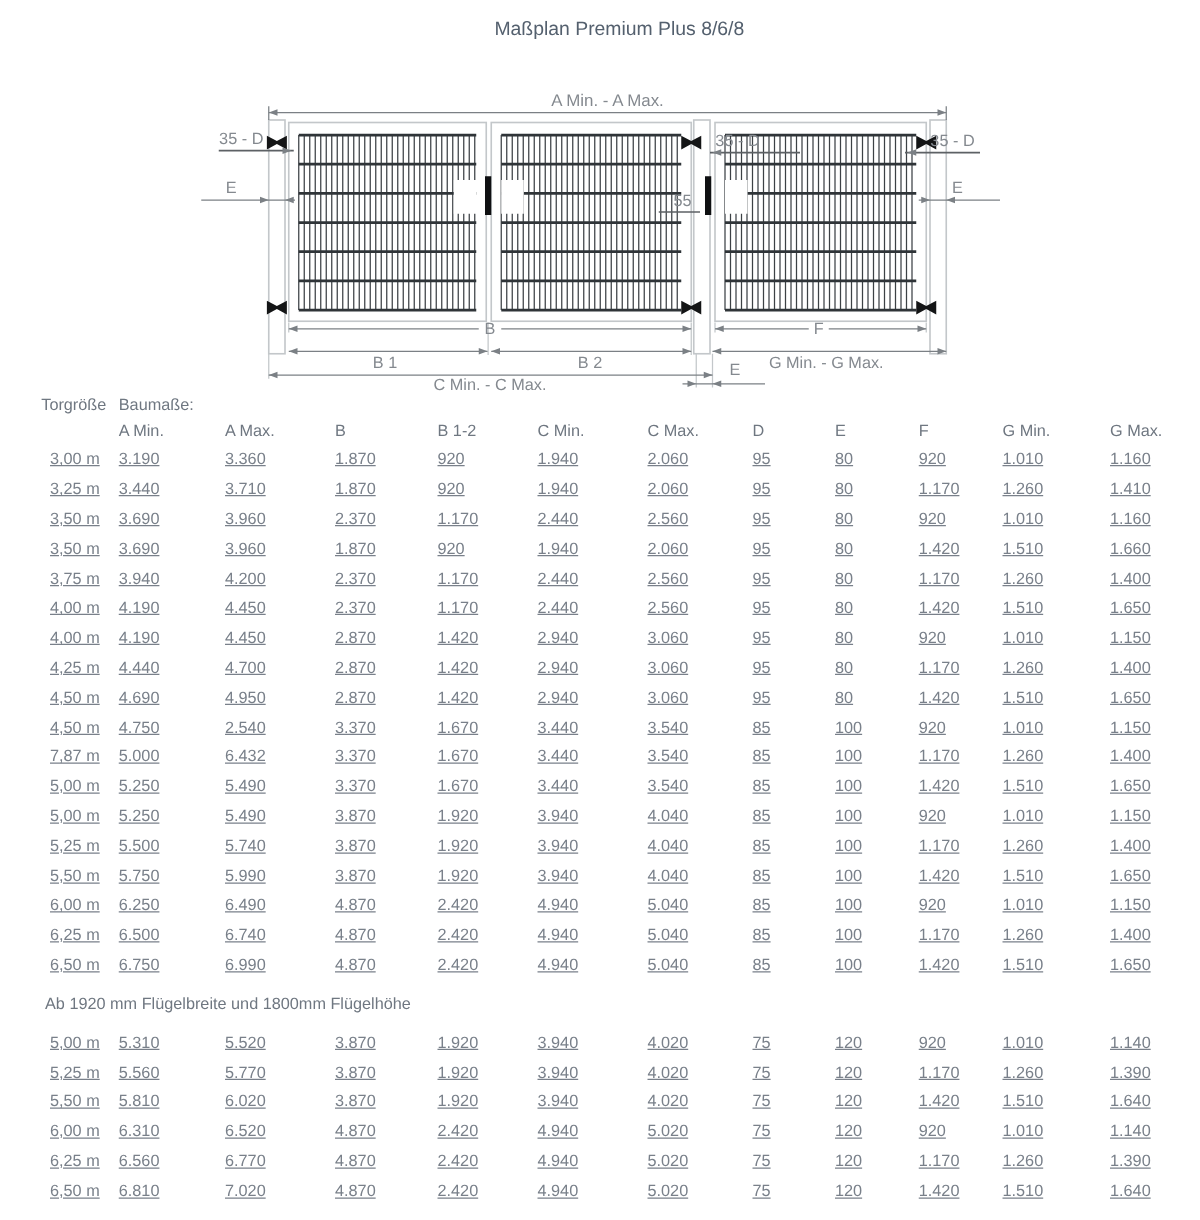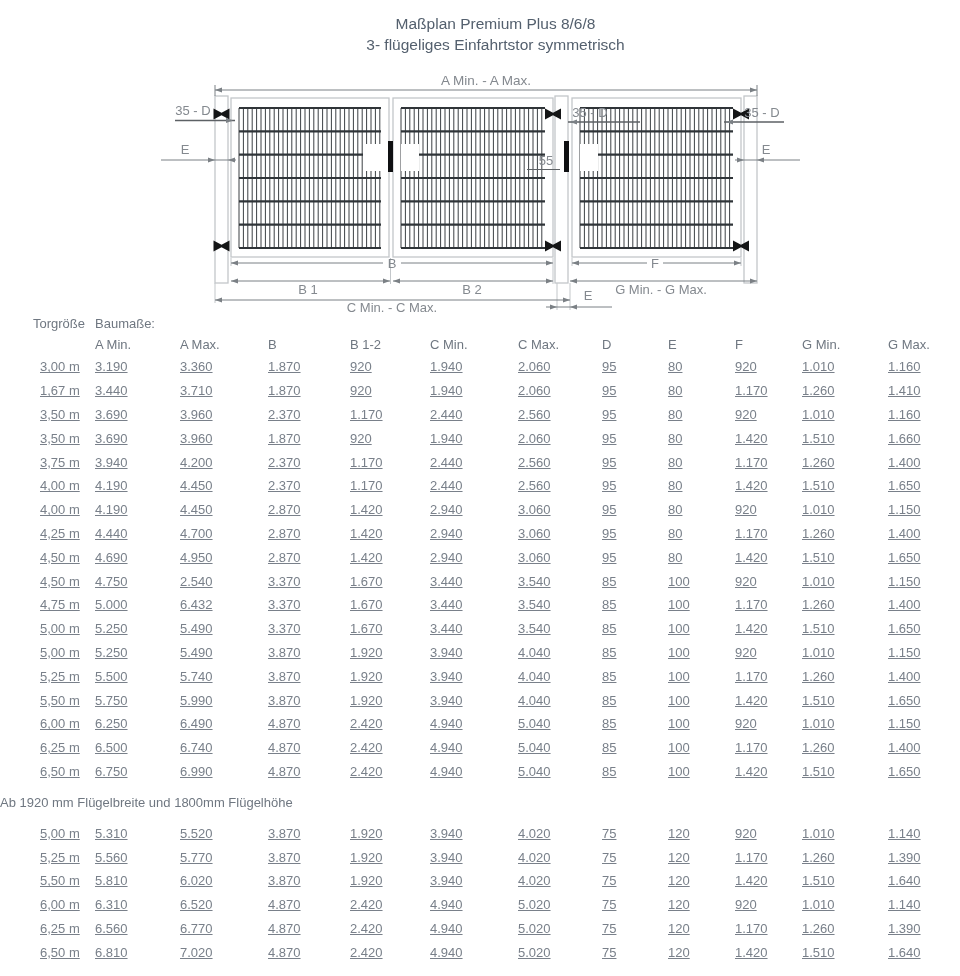--- a/index.html
+++ b/index.html
@@ -8,31 +8,30 @@
   .title{position:absolute;top:13px;left:0;right:0;text-align:center;
          color:#54606e;font-size:15.5px;line-height:21px;padding-left:31px;}
   #gate-svg{position:absolute;top:0;left:0;}
   .tablewrap{position:absolute;top:313px;left:0;width:960px;}
   table{border-collapse:collapse;table-layout:fixed;width:960px;color:#79808a;font-size:13px;}
   thead th{font-weight:normal;text-align:left;color:#6f7781;height:21px;padding:0;vertical-align:middle;}
   tbody td{padding:0;text-align:left;vertical-align:middle;white-space:nowrap;}
   tbody tr.datarow{height:23.8px;text-decoration:underline;}
   th.c0{padding-left:33px;}
   td.c0{padding-left:40px;}
-  tr.sep td{height:38px;color:#6f7781;}
+  tr.sep td{height:38px;color:#6f7781;padding-left:36px;}
   text{font-family:"Liberation Sans","DejaVu Sans",sans-serif;}
 </style>
 </head>
 <body>
 
 <div class="page">
 
   <div class="title">
     <div>Maßplan Premium Plus 8/6/8</div>
-    <div>3- flügeliges Einfahrtstor symmetrisch</div>
   </div>
 
   <svg id="gate-svg" width="960" height="330" viewBox="0 0 960 330">
       <rect x="215" y="96" width="13" height="187" fill="#fff" stroke="#c3c7ca" stroke-width="1.3"></rect>
       <rect x="555" y="96" width="13" height="187" fill="#fff" stroke="#c3c7ca" stroke-width="1.3"></rect>
       <rect x="744" y="96" width="13" height="187" fill="#fff" stroke="#c3c7ca" stroke-width="1.3"></rect>
       <rect x="231" y="98" width="158" height="159" fill="none" stroke="#c3c7ca" stroke-width="1.3"></rect>
       <line x1="239" y1="108" x2="239" y2="248" stroke="#3c4145" stroke-width="1"></line>
       <line x1="243.4" y1="108" x2="243.4" y2="248" stroke="#3c4145" stroke-width="1"></line>
       <line x1="247.8" y1="108" x2="247.8" y2="248" stroke="#3c4145" stroke-width="1"></line>
@@ -278,21 +277,21 @@
             <td>920</td>
             <td>1.940</td>
             <td>2.060</td>
             <td>95</td>
             <td>80</td>
             <td>920</td>
             <td>1.010</td>
             <td>1.160</td>
           </tr>
           <tr class="datarow">
-            <td class="c0">1,67 m</td>
+            <td class="c0">3,25 m</td>
             <td>3.440</td>
             <td>3.710</td>
             <td>1.870</td>
             <td>920</td>
             <td>1.940</td>
             <td>2.060</td>
             <td>95</td>
             <td>80</td>
             <td>1.170</td>
             <td>1.260</td>
@@ -404,21 +403,21 @@
             <td>1.670</td>
             <td>3.440</td>
             <td>3.540</td>
             <td>85</td>
             <td>100</td>
             <td>920</td>
             <td>1.010</td>
             <td>1.150</td>
           </tr>
           <tr class="datarow">
-            <td class="c0">4,75 m</td>
+            <td class="c0">7,87 m</td>
             <td>5.000</td>
             <td>6.432</td>
             <td>3.370</td>
             <td>1.670</td>
             <td>3.440</td>
             <td>3.540</td>
             <td>85</td>
             <td>100</td>
             <td>1.170</td>
             <td>1.260</td>

